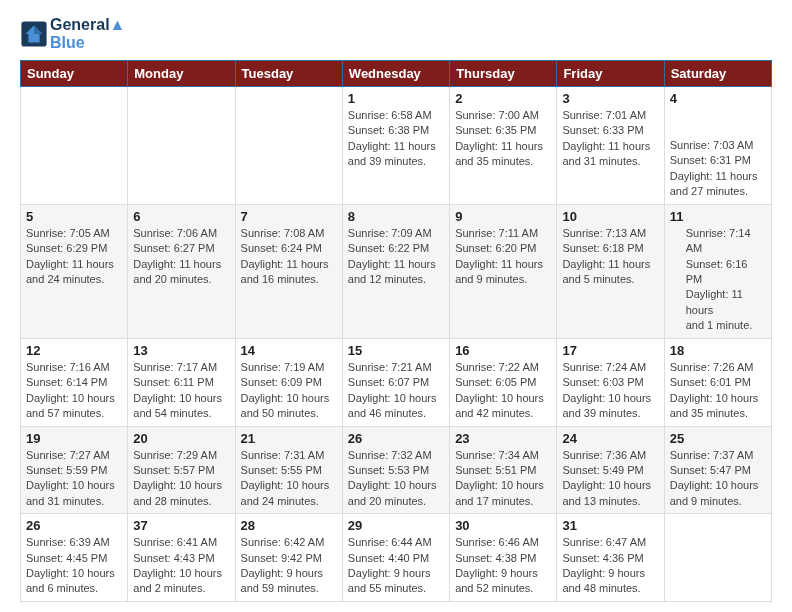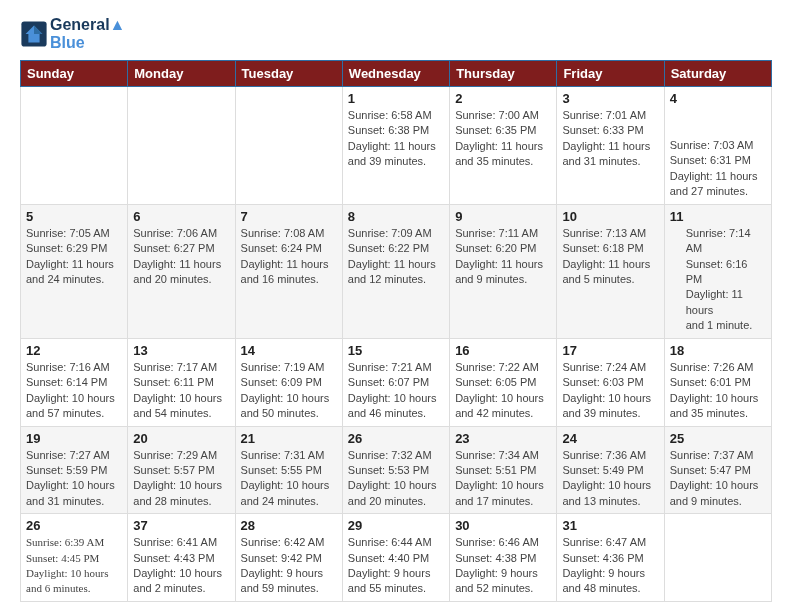--- a/index.html
+++ b/index.html
@@ -303,21 +303,21 @@
             <span class="day-number">25</span>
             <div class="day-info" style="white-space: pre-line;">Sunrise: 7:37 AM
 Sunset: 5:47 PM
 Daylight: 10 hours
 and 9 minutes.</div>
           </td>
         </tr>
         <tr class="row-white">
           <td>
             <span class="day-number">26</span>
-            <div class="day-info" style="white-space: pre-line; font-family: Liberation Serif, serif;">Sunrise: 6:39 AM
+            <div class="day-info" style="white-space: pre-line;">Sunrise: 6:39 AM
 Sunset: 4:45 PM
 Daylight: 10 hours
 and 6 minutes.</div>
           </td>
           <td>
             <span class="day-number">37</span>
             <div class="day-info" style="white-space: pre-line;">Sunrise: 6:41 AM
 Sunset: 4:43 PM
 Daylight: 10 hours
 and 2 minutes.</div>

